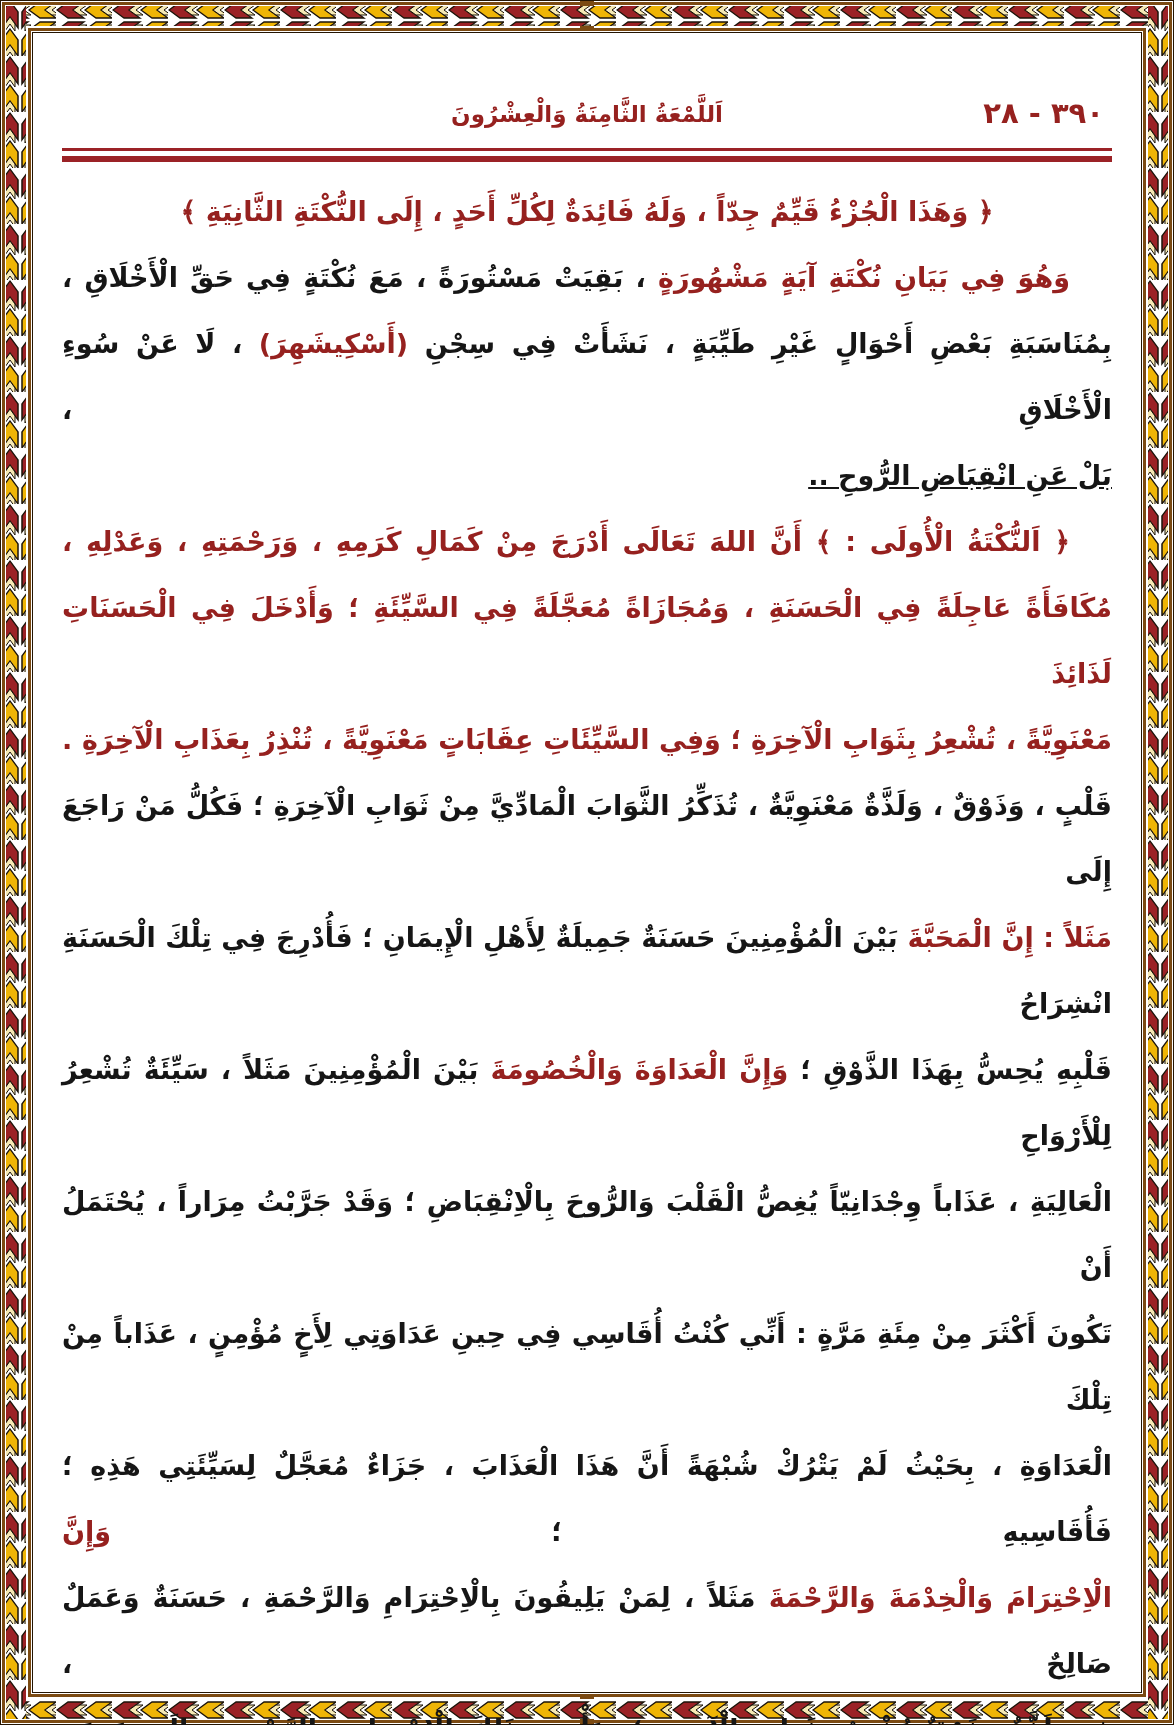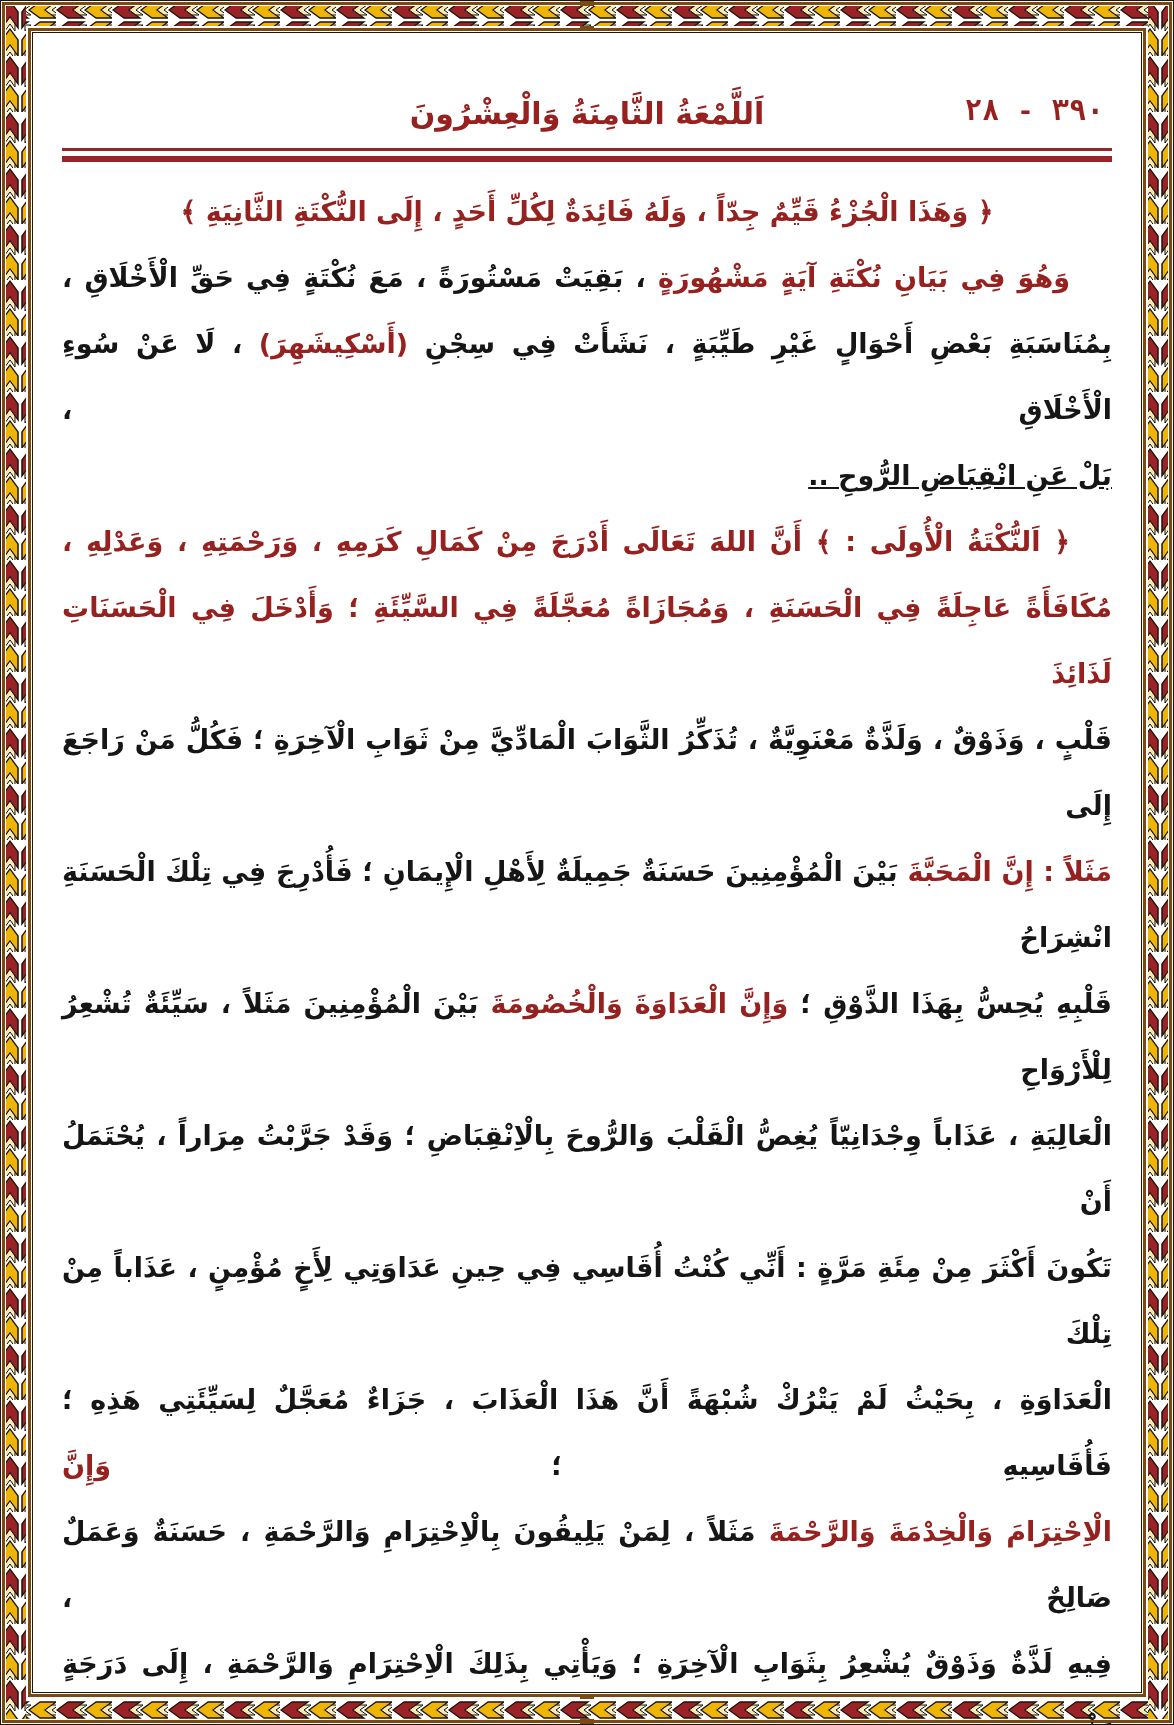--- a/index.html
+++ b/index.html
@@ -16,34 +16,34 @@
     position:absolute;
     top:0; left:62px; right:62px;
     direction:rtl;
   }
 
   
   .header { position:relative; height:148px; }
   .page-title {
     position:absolute; left:0; right:0; bottom:16px;
     text-align:center;
-    font-size:30px; font-weight:bold;
+    font-size:23px; font-weight:bold;
     color:#96211f;
     line-height:36px;
   }
   .page-number {
     position:absolute; left:8px; bottom:18px; 
     right:auto;
     font-size:29px; font-weight:bold;
     color:#96211f;
     line-height:34px;
     direction:rtl;
   }
   
-  .page-number { left:auto; right:8px;font-family:Liberation Mono, monospace; }
+  .page-number { left:auto; right:8px; }
 
   .double-rule {
     height:5px;
     border-top:3px solid #9b2226;
     border-bottom:6px solid #9b2226;
   }
 
   
   .body-text {
     margin-top:17px;
@@ -109,20 +109,21 @@
 
     <div class="double-rule"></div>
 
     <div class="body-text">
         <div class="line center"><span class="seg-red">﴿ وَهَذَا الْجُزْءُ قَيِّمٌ جِدّاً ، وَلَهُ فَائِدَةٌ لِكُلِّ أَحَدٍ ، إِلَى النُّكْتَةِ الثَّانِيَةِ ﴾</span></div>
         <div class="line justify indent"><span class="seg-red">وَهُوَ فِي بَيَانِ نُكْتَةِ آيَةٍ مَشْهُورَةٍ</span><span class="seg-black"> ، بَقِيَتْ مَسْتُورَةً ، مَعَ نُكْتَةٍ فِي حَقِّ الْأَخْلَاقِ ،</span></div>
         <div class="line justify"><span class="seg-black">بِمُنَاسَبَةِ بَعْضِ أَحْوَالٍ غَيْرِ طَيِّبَةٍ ، نَشَأَتْ فِي سِجْنِ </span><span class="seg-red">(أَسْكِيشَهِرَ)</span><span class="seg-black"> ، لَا عَنْ سُوءِ الْأَخْلَاقِ ،</span></div>
         <div class="line start"><span class="seg-black">بَلْ عَنِ انْقِبَاضِ الرُّوحِ ..</span></div>
         <div class="line justify indent"><span class="seg-red">﴿ اَلنُّكْتَةُ الْأُولَى : ﴾ أَنَّ اللهَ تَعَالَى أَدْرَجَ مِنْ كَمَالِ كَرَمِهِ ، وَرَحْمَتِهِ ، وَعَدْلِهِ ،</span></div>
         <div class="line justify"><span class="seg-red">مُكَافَأَةً عَاجِلَةً فِي الْحَسَنَةِ ، وَمُجَازَاةً مُعَجَّلَةً فِي السَّيِّئَةِ ؛ وَأَدْخَلَ فِي الْحَسَنَاتِ لَذَائِذَ</span></div>
+        <div class="line justify"><span class="seg-red">مَعْنَوِيَّةً ، تُشْعِرُ بِثَوَابِ الْآخِرَةِ ؛ وَفِي السَّيِّئَاتِ عِقَابَاتٍ مَعْنَوِيَّةً ، تُنْذِرُ بِعَذَابِ الْآخِرَةِ .</span></div>
         <div class="line justify"><span class="seg-black">قَلْبٍ ، وَذَوْقٌ ، وَلَذَّةٌ مَعْنَوِيَّةٌ ، تُذَكِّرُ الثَّوَابَ الْمَادِّيَّ مِنْ ثَوَابِ الْآخِرَةِ ؛ فَكُلُّ مَنْ رَاجَعَ إِلَى</span></div>
         <div class="line justify"><span class="seg-red">مَثَلاً : إِنَّ الْمَحَبَّةَ </span><span class="seg-black">بَيْنَ الْمُؤْمِنِينَ حَسَنَةٌ جَمِيلَةٌ لِأَهْلِ الْإِيمَانِ ؛ فَأُدْرِجَ فِي تِلْكَ الْحَسَنَةِ انْشِرَاحُ</span></div>
         <div class="line justify"><span class="seg-black">قَلْبِهِ يُحِسُّ بِهَذَا الذَّوْقِ ؛ </span><span class="seg-red">وَإِنَّ الْعَدَاوَةَ وَالْخُصُومَةَ </span><span class="seg-black">بَيْنَ الْمُؤْمِنِينَ مَثَلاً ، سَيِّئَةٌ تُشْعِرُ لِلْأَرْوَاحِ</span></div>
         <div class="line justify"><span class="seg-black">الْعَالِيَةِ ، عَذَاباً وِجْدَانِيّاً يُغِصُّ الْقَلْبَ وَالرُّوحَ بِالْاِنْقِبَاضِ ؛ وَقَدْ جَرَّبْتُ مِرَاراً ، يُحْتَمَلُ أَنْ</span></div>
         <div class="line justify"><span class="seg-black">تَكُونَ أَكْثَرَ مِنْ مِئَةِ مَرَّةٍ : أَنِّي كُنْتُ أُقَاسِي فِي حِينِ عَدَاوَتِي لِأَخٍ مُؤْمِنٍ ، عَذَاباً مِنْ تِلْكَ</span></div>
         <div class="line justify"><span class="seg-black">الْعَدَاوَةِ ، بِحَيْثُ لَمْ يَتْرُكْ شُبْهَةً أَنَّ هَذَا الْعَذَابَ ، جَزَاءٌ مُعَجَّلٌ لِسَيِّئَتِي هَذِهِ ؛ فَأُقَاسِيهِ ؛ </span><span class="seg-red">وَإِنَّ</span></div>
         <div class="line justify"><span class="seg-red">الْاِحْتِرَامَ وَالْخِدْمَةَ وَالرَّحْمَةَ </span><span class="seg-black">مَثَلاً ، لِمَنْ يَلِيقُونَ بِالْاِحْتِرَامِ وَالرَّحْمَةِ ، حَسَنَةٌ وَعَمَلٌ صَالِحٌ ،</span></div>
         <div class="line justify"><span class="seg-black">فِيهِ لَذَّةٌ وَذَوْقٌ يُشْعِرُ بِثَوَابِ الْآخِرَةِ ؛ وَيَأْتِي بِذَلِكَ الْاِحْتِرَامِ وَالرَّحْمَةِ ، إِلَى دَرَجَةٍ يَفْدِي</span></div>
       </div>
 

